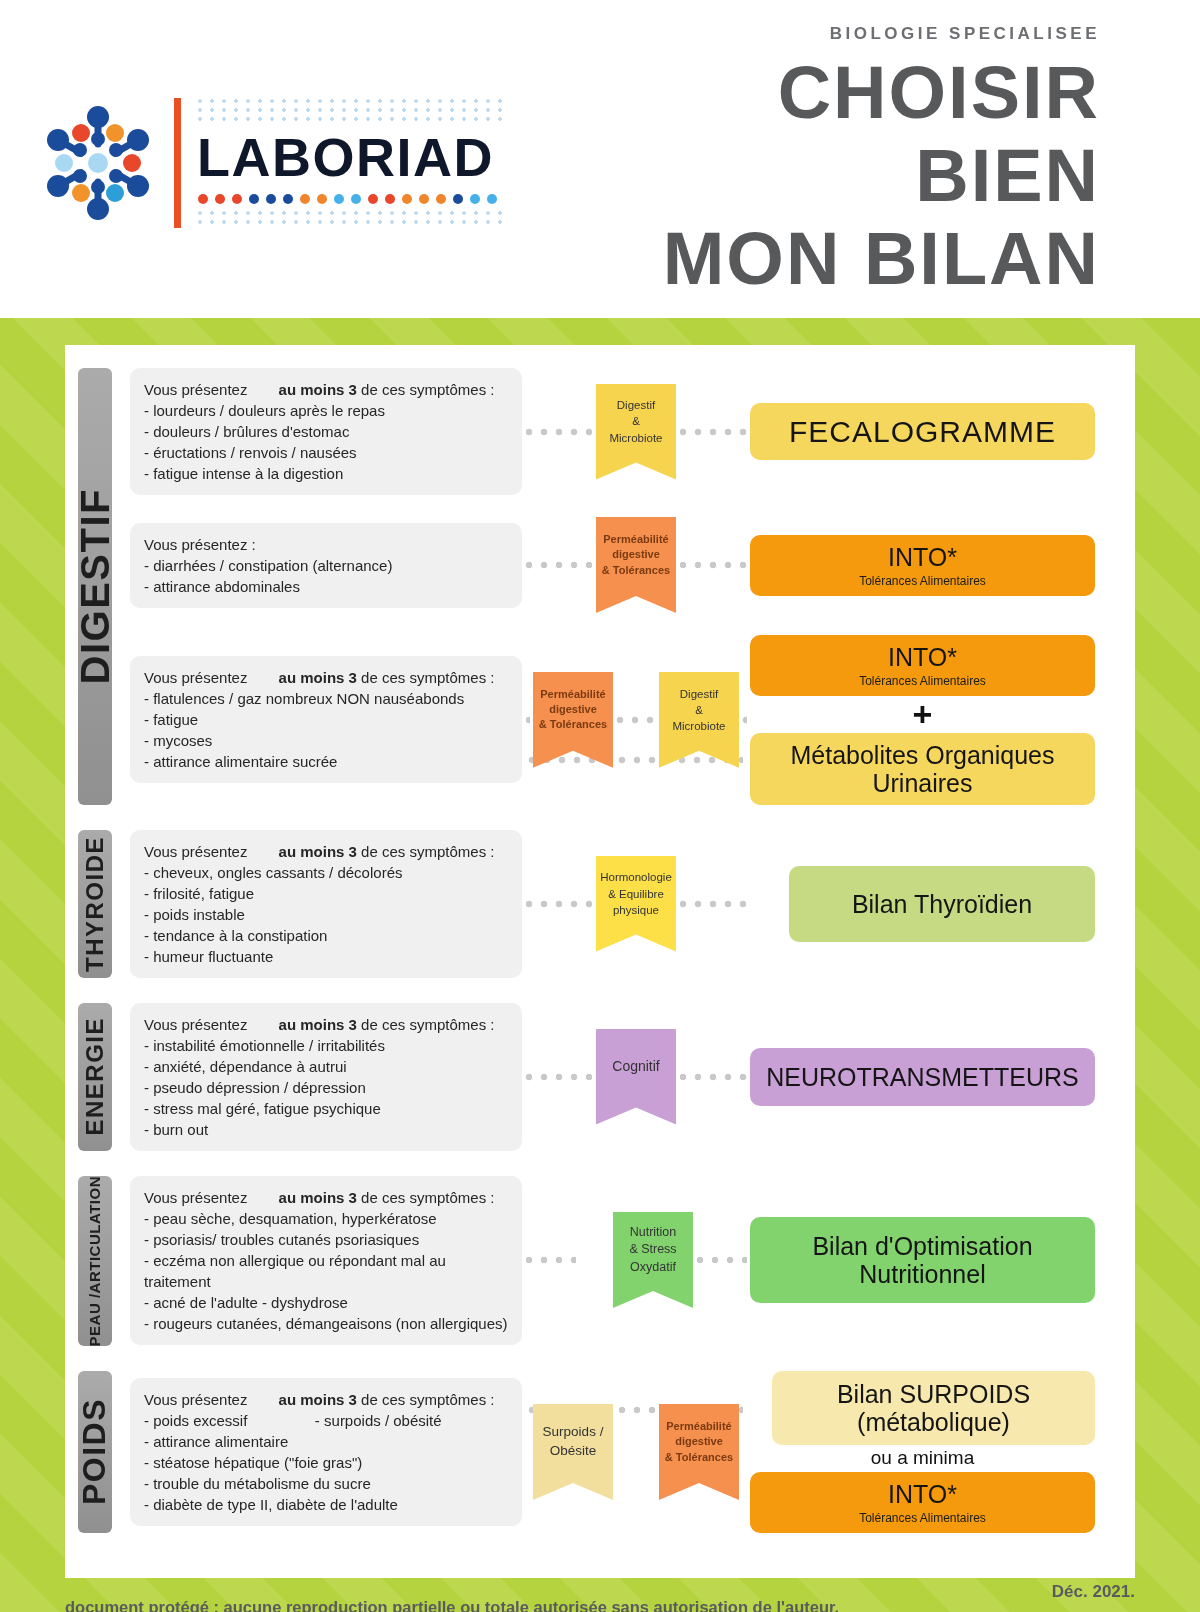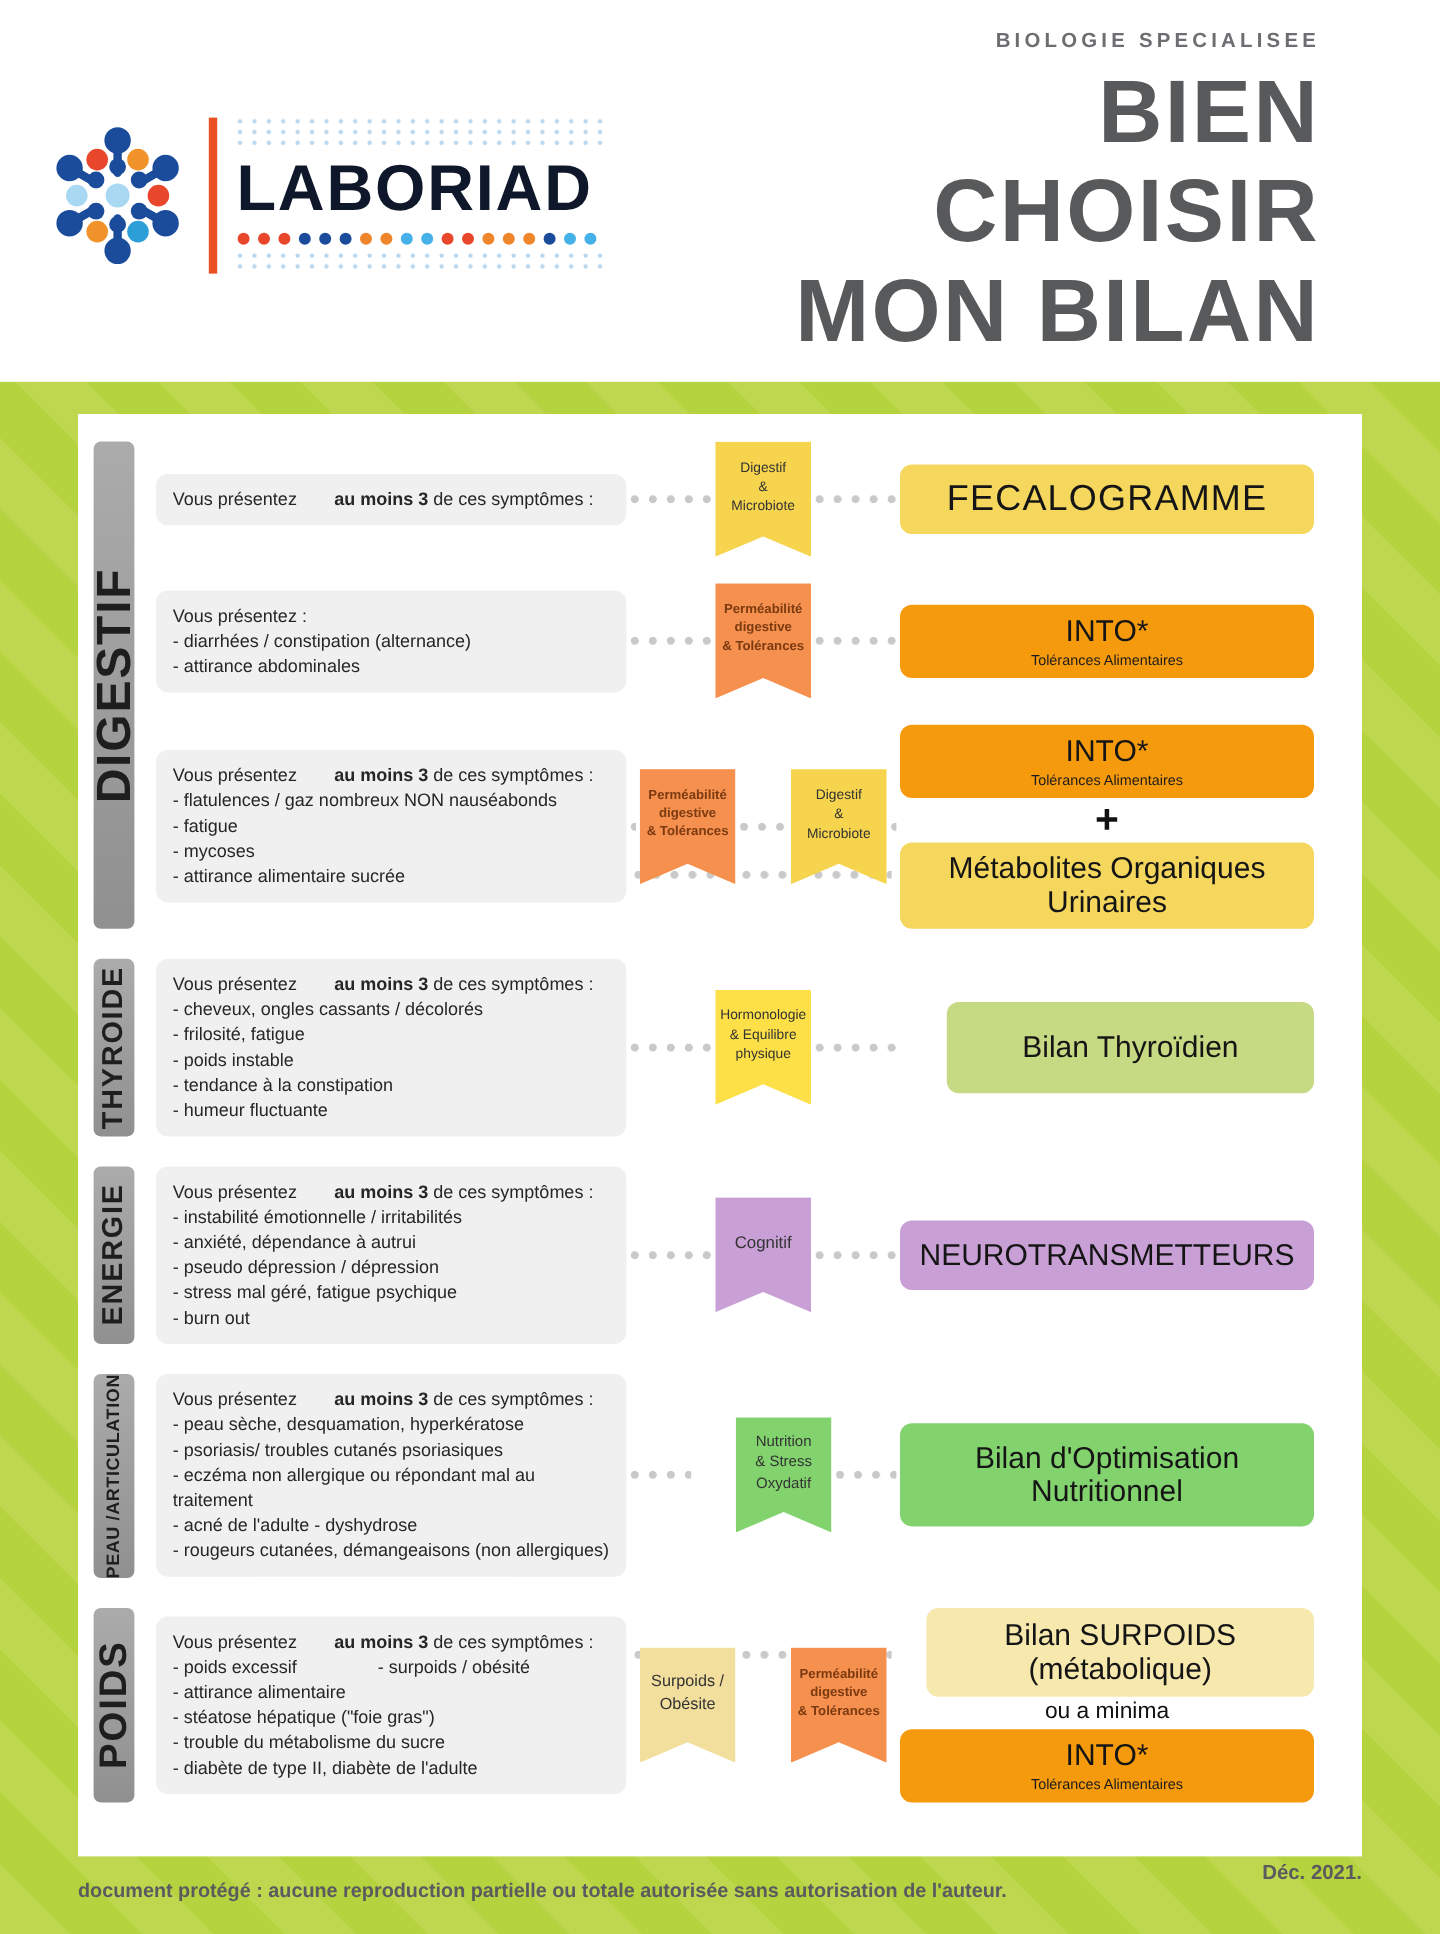--- a/index.html
+++ b/index.html
@@ -153,41 +153,47 @@
             <circle cx="261" cy="7" r="5" fill="#1b4c9b"></circle>
           <circle cx="278" cy="7" r="5" fill="#45b1e8"></circle>
             <circle cx="295" cy="7" r="5" fill="#45b1e8"></circle>
         </svg>
         <div class="dotrow bottom"></div>
       </div>
     </div>
     <div class="titleblock">
       <div class="kicker">BIOLOGIE SPECIALISEE</div>
       <div>
+          <div class="title-line">CHOISIR</div>
           <div class="title-line">BIEN</div>
-          <div class="title-line">CHOISIR</div>
           <div class="title-line">MON BILAN</div>
         </div>
     </div>
   </div>
 
   <div class="bandgreen">
     <div class="panel">
 
       <div class="sec">
         <div class="bar sz-xl">
           <div class="bar-label">
               <div class="bar-line">DIGESTIF</div>
             </div>
         </div>
         <div class="rows">
 
           <div class="row">
             <div class="symbox">
               <div class="intro"><span>Vous présentez </span><b>au moins 3</b><span> de ces symptômes :</span></div>
+              <div>
+                  <div class="sym-line">- lourdeurs / douleurs après le repas</div>
+                  <div class="sym-line">- douleurs / brûlures d'estomac</div>
+                  <div class="sym-line">- éructations / renvois / nausées</div>
+                  <div class="sym-line">- fatigue intense à la digestion</div>
+                </div>
             </div>
             <div class="dots"></div>
             <div class="ribbon yellow">
               <div>
                   <div class="ribbon-line">Digestif</div>
                   <div class="ribbon-line">&amp;</div>
                   <div class="ribbon-line">Microbiote</div>
                 </div>
             </div>
             <div class="dots"></div>

